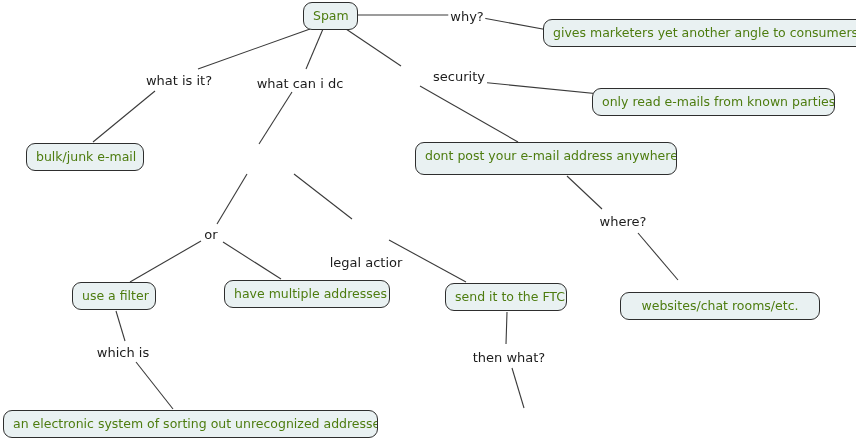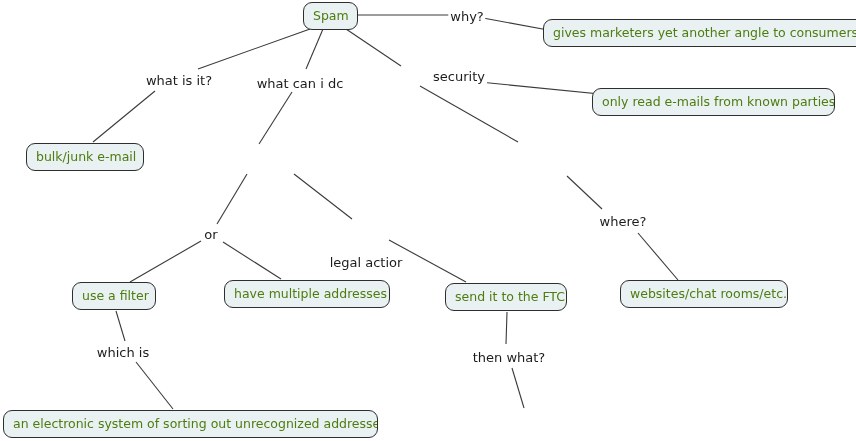--- a/index.html
+++ b/index.html
@@ -94,28 +94,29 @@
 
   <div class="node" style="left:303px; top:2px; width:55px;">Spam</div>
 
   <div class="node" style="left:543px; top:19px; width:332px; text-align:left;">gives marketers yet another angle to consumers</div>
 
   <div class="node" style="left:592px; top:88px; width:243px;">only read e-mails from known parties</div>
 
   <div class="node" style="left:26px; top:143px; width:118px;">bulk/junk e-mail</div>
 
 
+  <div class="node" style="left:415px; top:142px; width:262px; height:33px;">dont post your e-mail address anywhere</div>
 
   <div class="node" style="left:72px; top:282px; width:84px;">use a filter</div>
 
   <div class="node" style="left:224px; top:280px; width:166px;">have multiple addresses</div>
 
   <div class="node" style="left:445px; top:283px; width:122px;text-align:center;">send it to the FTC</div>
 
-  <div class="node" style="left:620px; top:280px; width:168px;">websites/chat rooms/etc.</div>
+  <div class="node" style="left:620px; top:292px; width:200px;">websites/chat rooms/etc.</div>
 
   <div class="node" style="left:3px; top:410px; width:375px; text-align:right;">an electronic system of sorting out unrecognized addresse</div>
 
 
   <div class="edge-label" style="left:467px; top:9px;">why?</div>
 
   <div class="edge-label" style="left:179px; top:73px;">what is it?</div>
 
   <div class="edge-label" style="left:300px; top:76px;">what can i dc</div>
 

